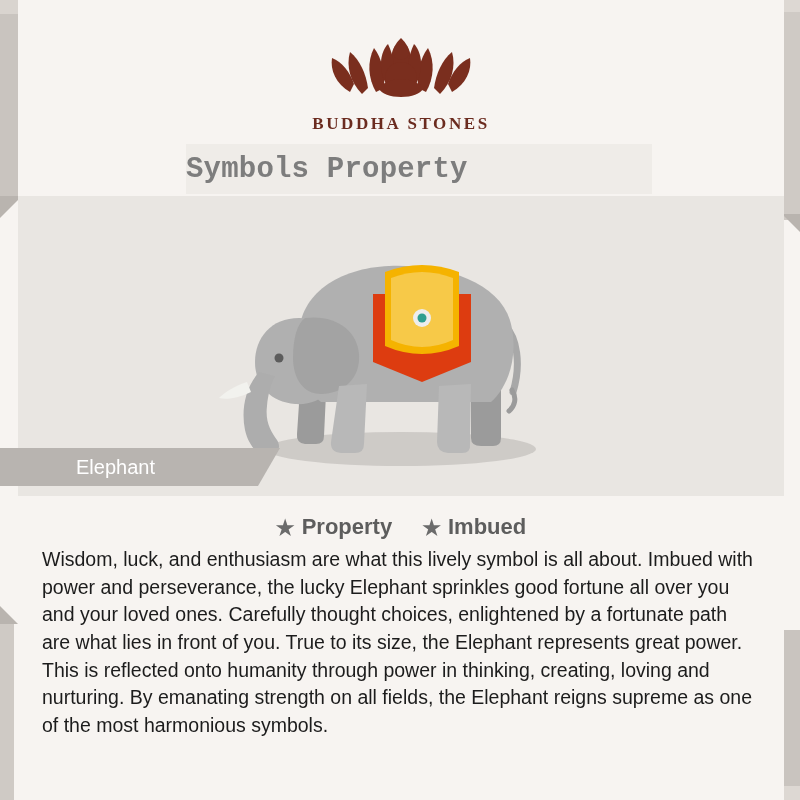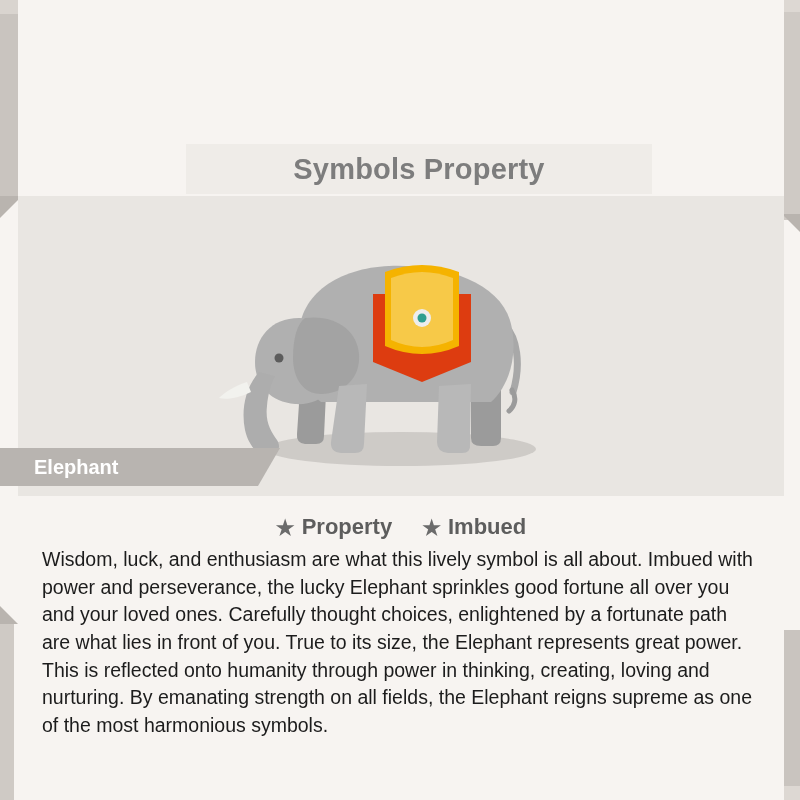--- a/index.html
+++ b/index.html
@@ -117,21 +117,22 @@
   
   .title-banner {
     position: absolute;
     left: 168px;
     top: 144px;
     width: 466px;
     height: 50px;
     background: #efece8;
     display: flex;
     align-items: center;
-    justify-content: center;
+    justify-content: flex-start;
+    font-family: Liberation Mono, monospace;
   }
   .title-banner .title-text {
     font-size: 29px;
     font-weight: bold;
     color: #7d7d7d;
     letter-spacing: 0.2px;
   }
 
   
   .illus-panel {
@@ -156,24 +157,24 @@
     position: absolute;
     left: 0;
     top: 448px;
     height: 38px;
     width: 258px;
     background: #b8b4b0;
     display: flex;
     align-items: center;
   }
   .label-tab .tab-text {
-    margin-left: 34px;
+    margin-left: 76px;
     color: #ffffff;
     font-size: 20px;
-    font-weight: bold;
+    font-weight: normal;
   }
   .label-tab-arrow {
     position: absolute;
     left: 258px;
     top: 448px;
     width: 0; height: 0;
     border-top: 38px solid #b8b4b0;
     border-right: 22px solid transparent;
   }
 
@@ -224,20 +225,45 @@
   <div class="band-top-right"></div>
   <div class="band-top-right2"></div>
   <div class="band-bottom-left"></div>
   <div class="band-bottom-right"></div>
   <div class="band-bottom-right2"></div>
   <div class="notch-left"></div>
   <div class="notch-right"></div>
   <div class="notch-bottom-left"></div>
 
   <div class="header">
+    <div class="logo-wrap">
+      <span class="logo-mark">
+        <svg viewBox="0 0 170 92" width="170" height="92" aria-hidden="true">
+          <g fill="#7a2e1e">
+
+            <path d="M34 74 C20 66 14 52 16 40 C26 44 34 54 38 66 Z"></path>
+            <path d="M46 76 C34 64 30 48 34 34 C44 42 50 56 52 70 Z"></path>
+            <path d="M60 74 C52 60 51 44 58 30 C66 40 69 56 68 70 Z"></path>
+
+            <path d="M136 74 C150 66 156 52 154 40 C144 44 136 54 132 66 Z"></path>
+            <path d="M124 76 C136 64 140 48 136 34 C126 42 120 56 118 70 Z"></path>
+            <path d="M110 74 C118 60 119 44 112 30 C104 40 101 56 102 70 Z"></path>
+
+            <path d="M78 60 C72 46 74 30 85 20 C96 30 98 46 92 60 Z"></path>
+            <path d="M70 66 C62 52 64 34 72 26 C78 38 80 54 78 66 Z"></path>
+            <path d="M100 66 C108 52 106 34 98 26 C92 38 90 54 92 66 Z"></path>
+
+            <circle cx="85" cy="34" r="8"></circle>
+            <path d="M85 44 C76 44 69 51 69 60 C69 66 73 71 79 73 L91 73 C97 71 101 66 101 60 C101 51 94 44 85 44 Z"></path>
+            <path d="M62 70 C68 64 78 61 85 61 C92 61 102 64 108 70 C104 76 96 79 85 79 C74 79 66 76 62 70 Z"></path>
+          </g>
+        </svg>
+      </span>
+      <div class="brand-name">BUDDHA STONES</div>
+    </div>
 
     <div class="title-banner">
       <span class="title-text">Symbols Property</span>
     </div>
   </div>
 
   <div class="illus-panel">
     <span class="elephant-svg">
       <svg viewBox="0 0 460 280" width="460" height="280" aria-hidden="true">
 

